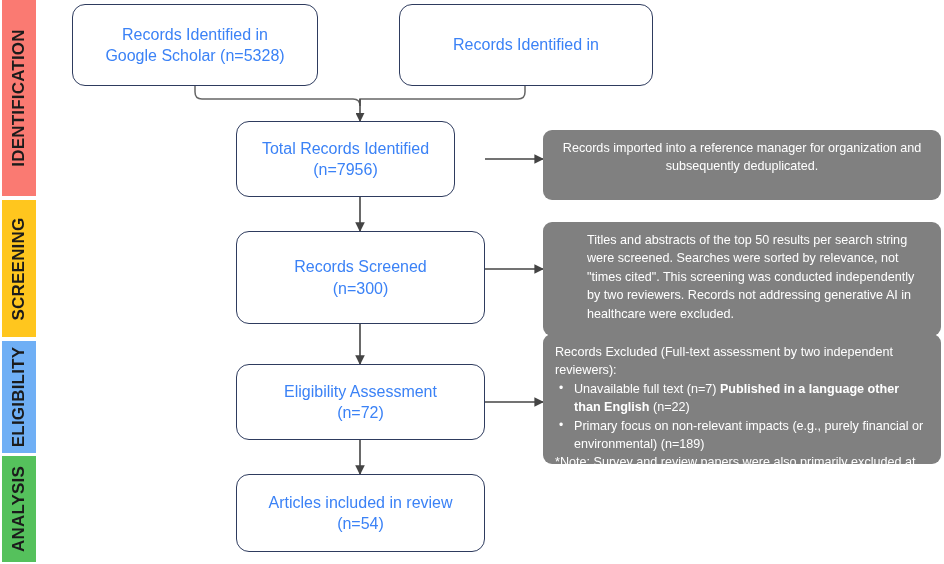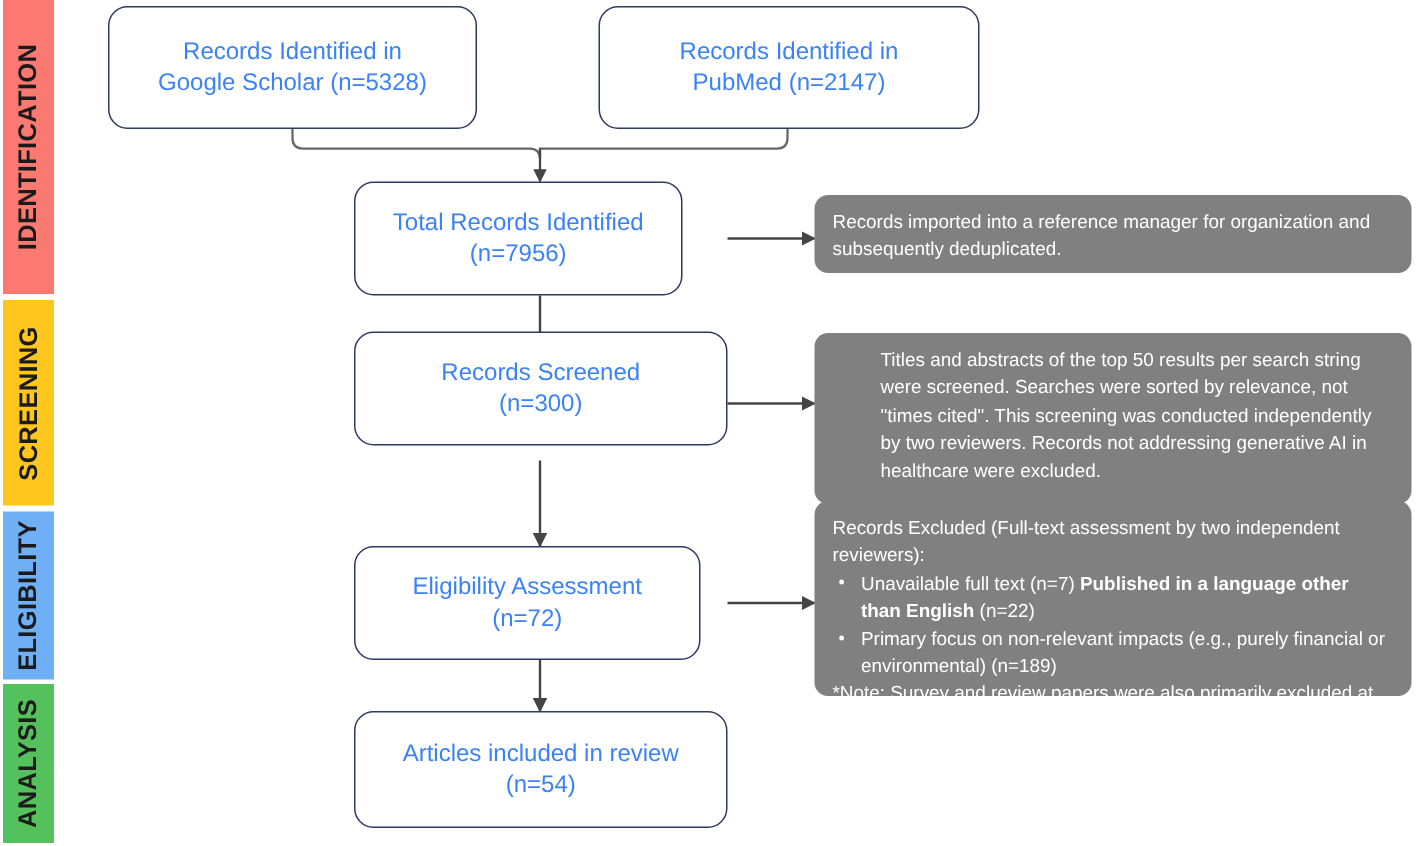--- a/index.html
+++ b/index.html
@@ -26,31 +26,31 @@
   
   .fbox{
     position:absolute;background:#ffffff;border:1.6px solid #2E3B5E;
     border-radius:13px;display:flex;align-items:center;justify-content:center;
     text-align:center;font-size:16px;color:#3b82f6;line-height:1.32;
     padding:4px 8px;box-sizing:border-box;
   }
   #box-google   {left:72px; top:4px;   width:246px;height:82px;}
   #box-pubmed   {left:399px;top:4px;   width:254px;height:82px;}
   #box-total    {left:236px;top:121px; width:219px;height:76px;}
-  #box-screened {left:236px;top:221px; width:249px;height:76px;}
-  #box-elig     {left:236px;top:364px; width:231px;height:76px;}
+  #box-screened {left:236px;top:231px; width:249px;height:93px;}
+  #box-elig     {left:236px;top:364px; width:249px;height:76px;}
   #box-included {left:236px;top:474px; width:249px;height:78px;}
 
   
   .note{
     position:absolute;background:#808080;border-radius:9px;
     color:#ffffff;font-size:12.6px;line-height:1.46;
     padding:9px 12px;box-sizing:border-box;
   }
-  #note-dedup   {left:543px;top:130px;width:398px;height:52px;}
+  #note-dedup   {left:543px;top:130px;width:398px;height:70px;text-align:center;}
   #note-screen  {left:543px;top:222px;width:398px;height:114px;padding-left:44px;}
   #note-excluded{left:543px;top:334px;width:398px;height:130px;}
   .note p{margin:0;}
   .note ul{margin:0;padding-left:17px;list-style:none;}
   .note li{position:relative;margin:0;padding-left:2px;}
   .note li::before{
     content:"\2022";position:absolute;left:-13px;top:0;color:#ffffff;font-size:12px;
   }
   .note b{font-weight:700;}
 
@@ -99,21 +99,20 @@
   <div class="fbox" id="box-google">
     <div>
       <div>Records Identified in</div>
       <div>Google Scholar (n=5328)</div>
     </div>
   </div>
 
   <div class="fbox" id="box-pubmed">
     <div>
       <div>Records Identified in</div>
-      <div>PubMed (n=2147)</div>
     </div>
   </div>
 
   <div class="fbox" id="box-total">
     <div>
       <div>Total Records Identified</div>
       <div>(n=7956)</div>
     </div>
   </div>
 

